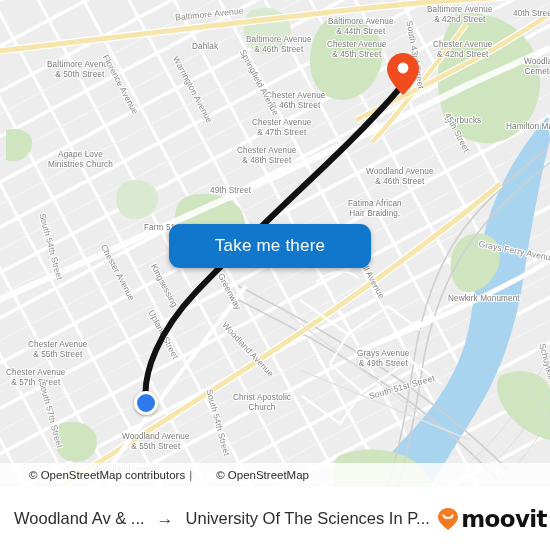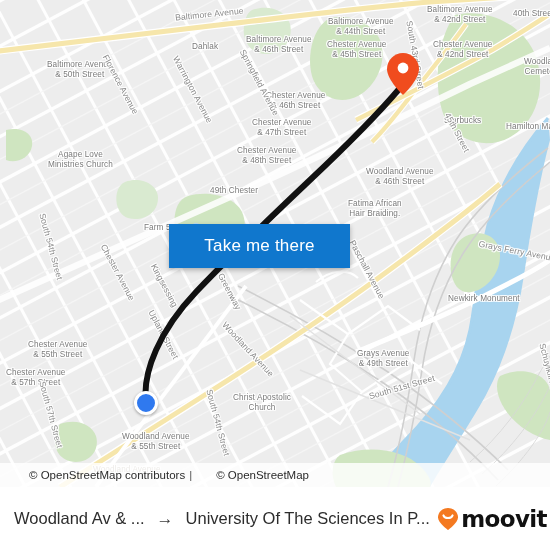--- a/index.html
+++ b/index.html
@@ -66,24 +66,24 @@
   #dest-marker {
     position: absolute;
     left: 386px; top: 52px;
     width: 34px; height: 44px;
   }
 
   
   #take-me-there {
     position: absolute;
     left: 169px; top: 224px;
-    width: 181px; height: 44px;
+    width: 202px; height: 44px;
     background: #1077cd;
     border: none;
-    border-radius: 0;
+    border-radius: 11px;
     color: #ffffff;
     font-size: 17px;
     font-family: "Liberation Sans", sans-serif;
     letter-spacing: .2px;
     cursor: pointer;
     box-shadow: 0 2px 5px rgba(0,0,0,.28);
     display: flex;
     align-items: center;
     justify-content: center;
   }
@@ -337,21 +337,21 @@
         <div class="lbl poi" style="left: 252px; top: 118px;">Chester Avenue
 &amp; 47th Street</div>
         <div class="lbl poi" style="left: 237px; top: 146px;">Chester Avenue
 &amp; 48th Street</div>
         <div class="lbl poi" style="left: 444px; top: 92px; margin-top: 24px;">Starbucks</div>
         <div class="lbl poi" style="left: 506px; top: 122px;">Hamilton Mansion</div>
         <div class="lbl poi" style="left: 524px; top: 57px;">Woodland
 Cemetery</div>
         <div class="lbl poi" style="left: 48px; top: 150px;">Agape Love
 Ministries Church</div>
-        <div class="lbl poi" style="left: 210px; top: 186px;">49th Chester</div>
+        <div class="lbl poi" style="left: 210px; top: 186px;">49th Street</div>
         <div class="lbl poi" style="left: 144px; top: 223px;">Farm 51</div>
         <div class="lbl poi" style="left: 366px; top: 167px;">Woodland Avenue
 &amp; 46th Street</div>
         <div class="lbl poi" style="left: 348px; top: 199px;">Fatima African
 Hair Braiding.</div>
         <div class="lbl poi" style="left: 448px; top: 294px;">Newkirk Monument</div>
         <div class="lbl poi" style="left: 357px; top: 349px;">Grays Avenue
 &amp; 49th Street</div>
         <div class="lbl poi" style="left: 28px; top: 340px;">Chester Avenue
 &amp; 55th Street</div>

